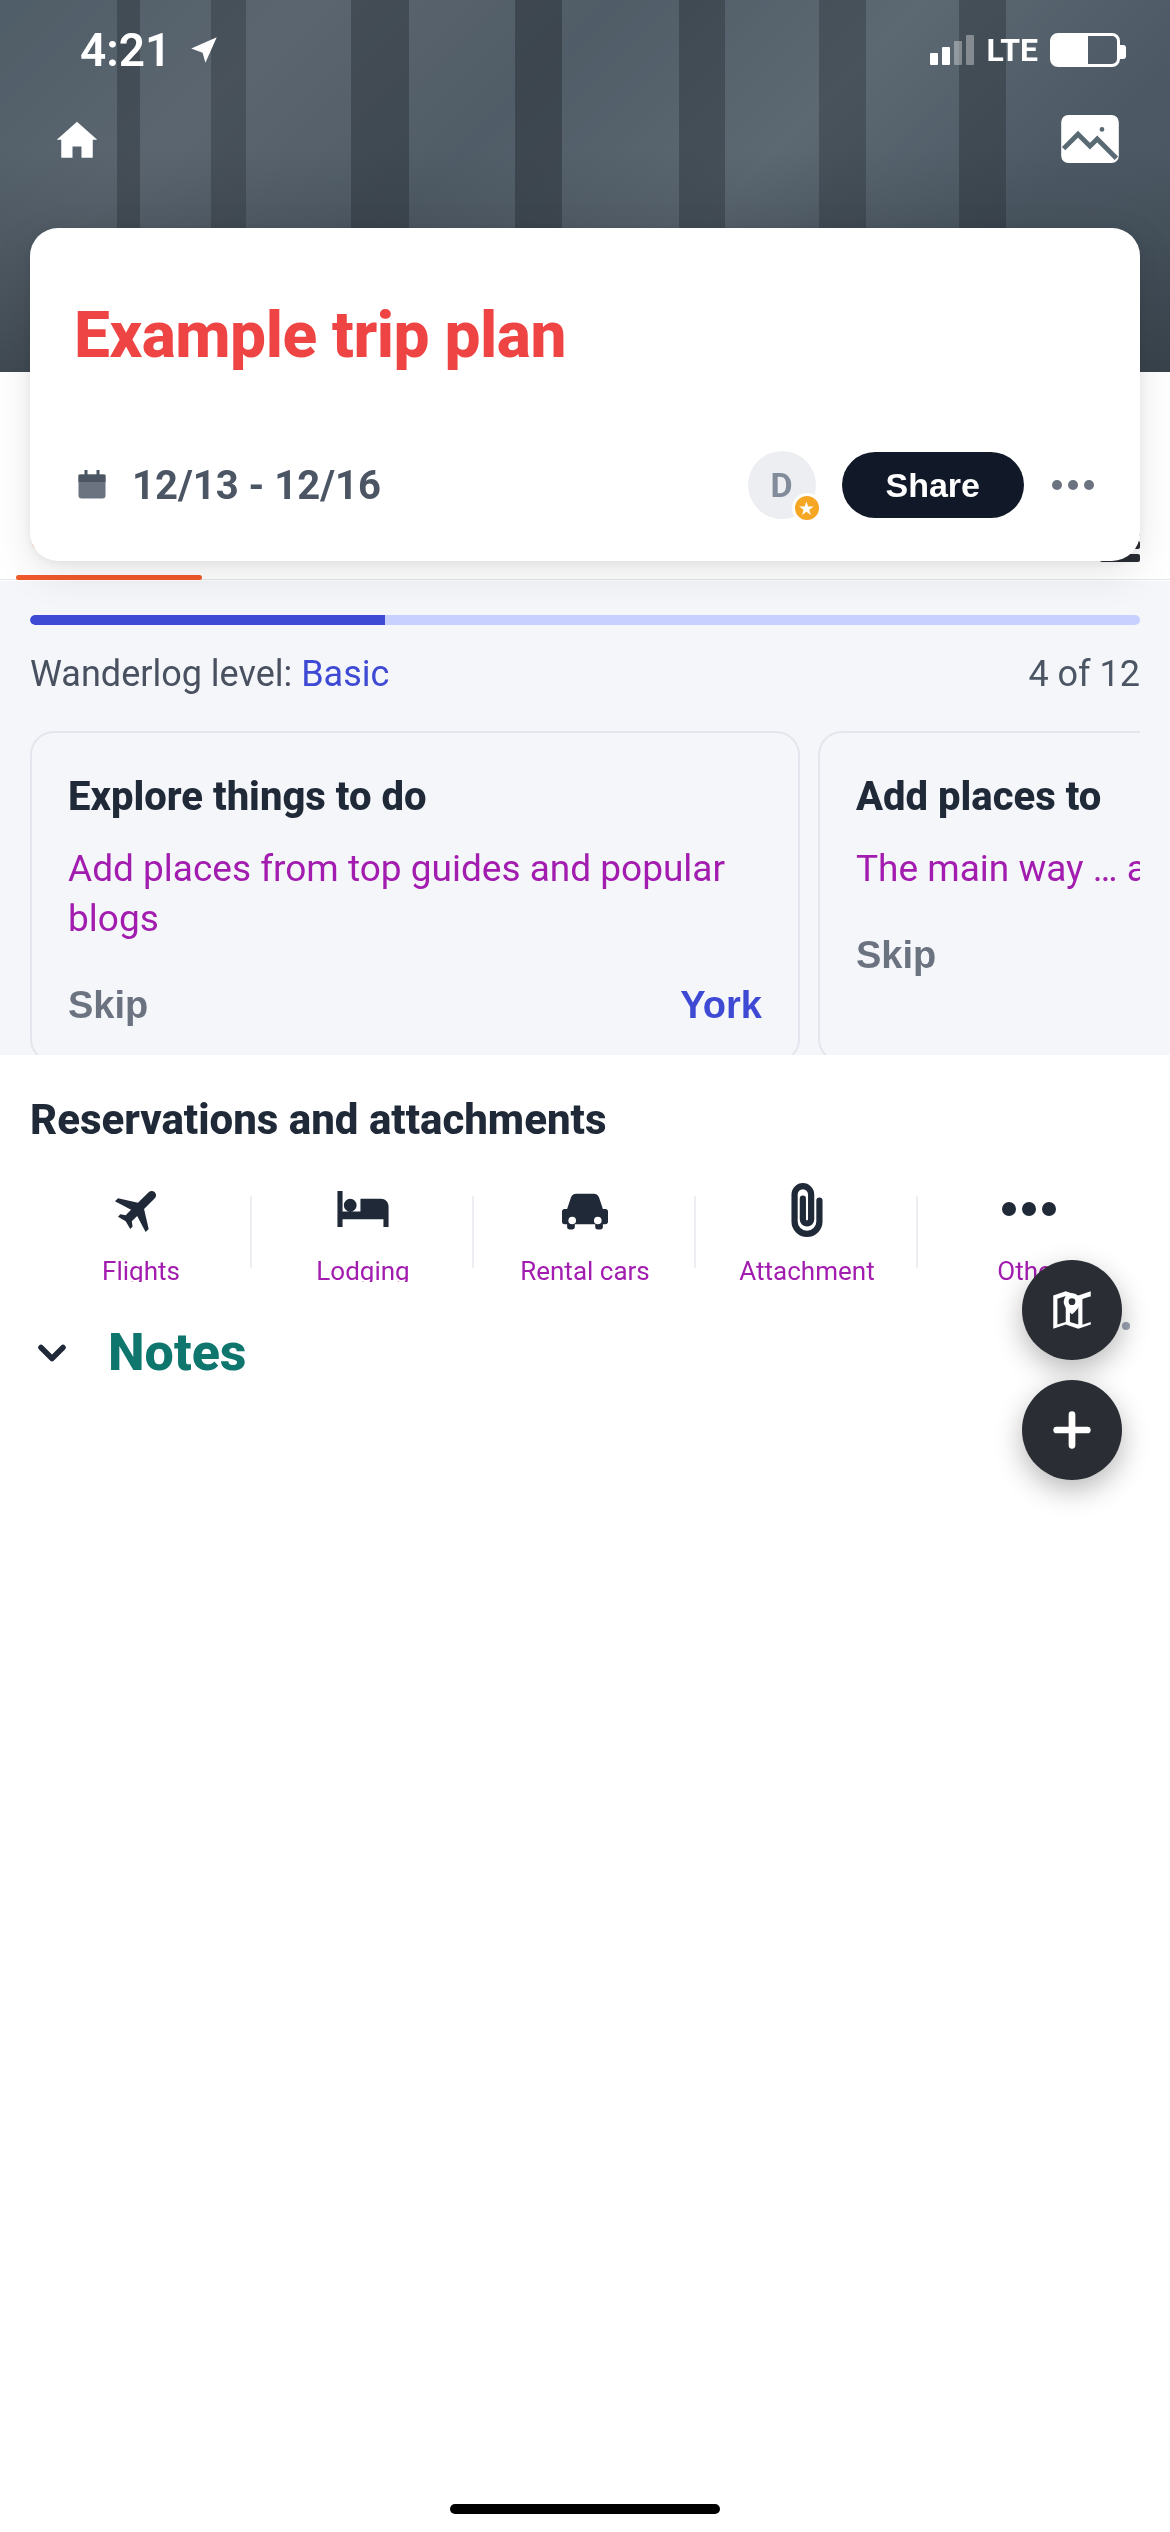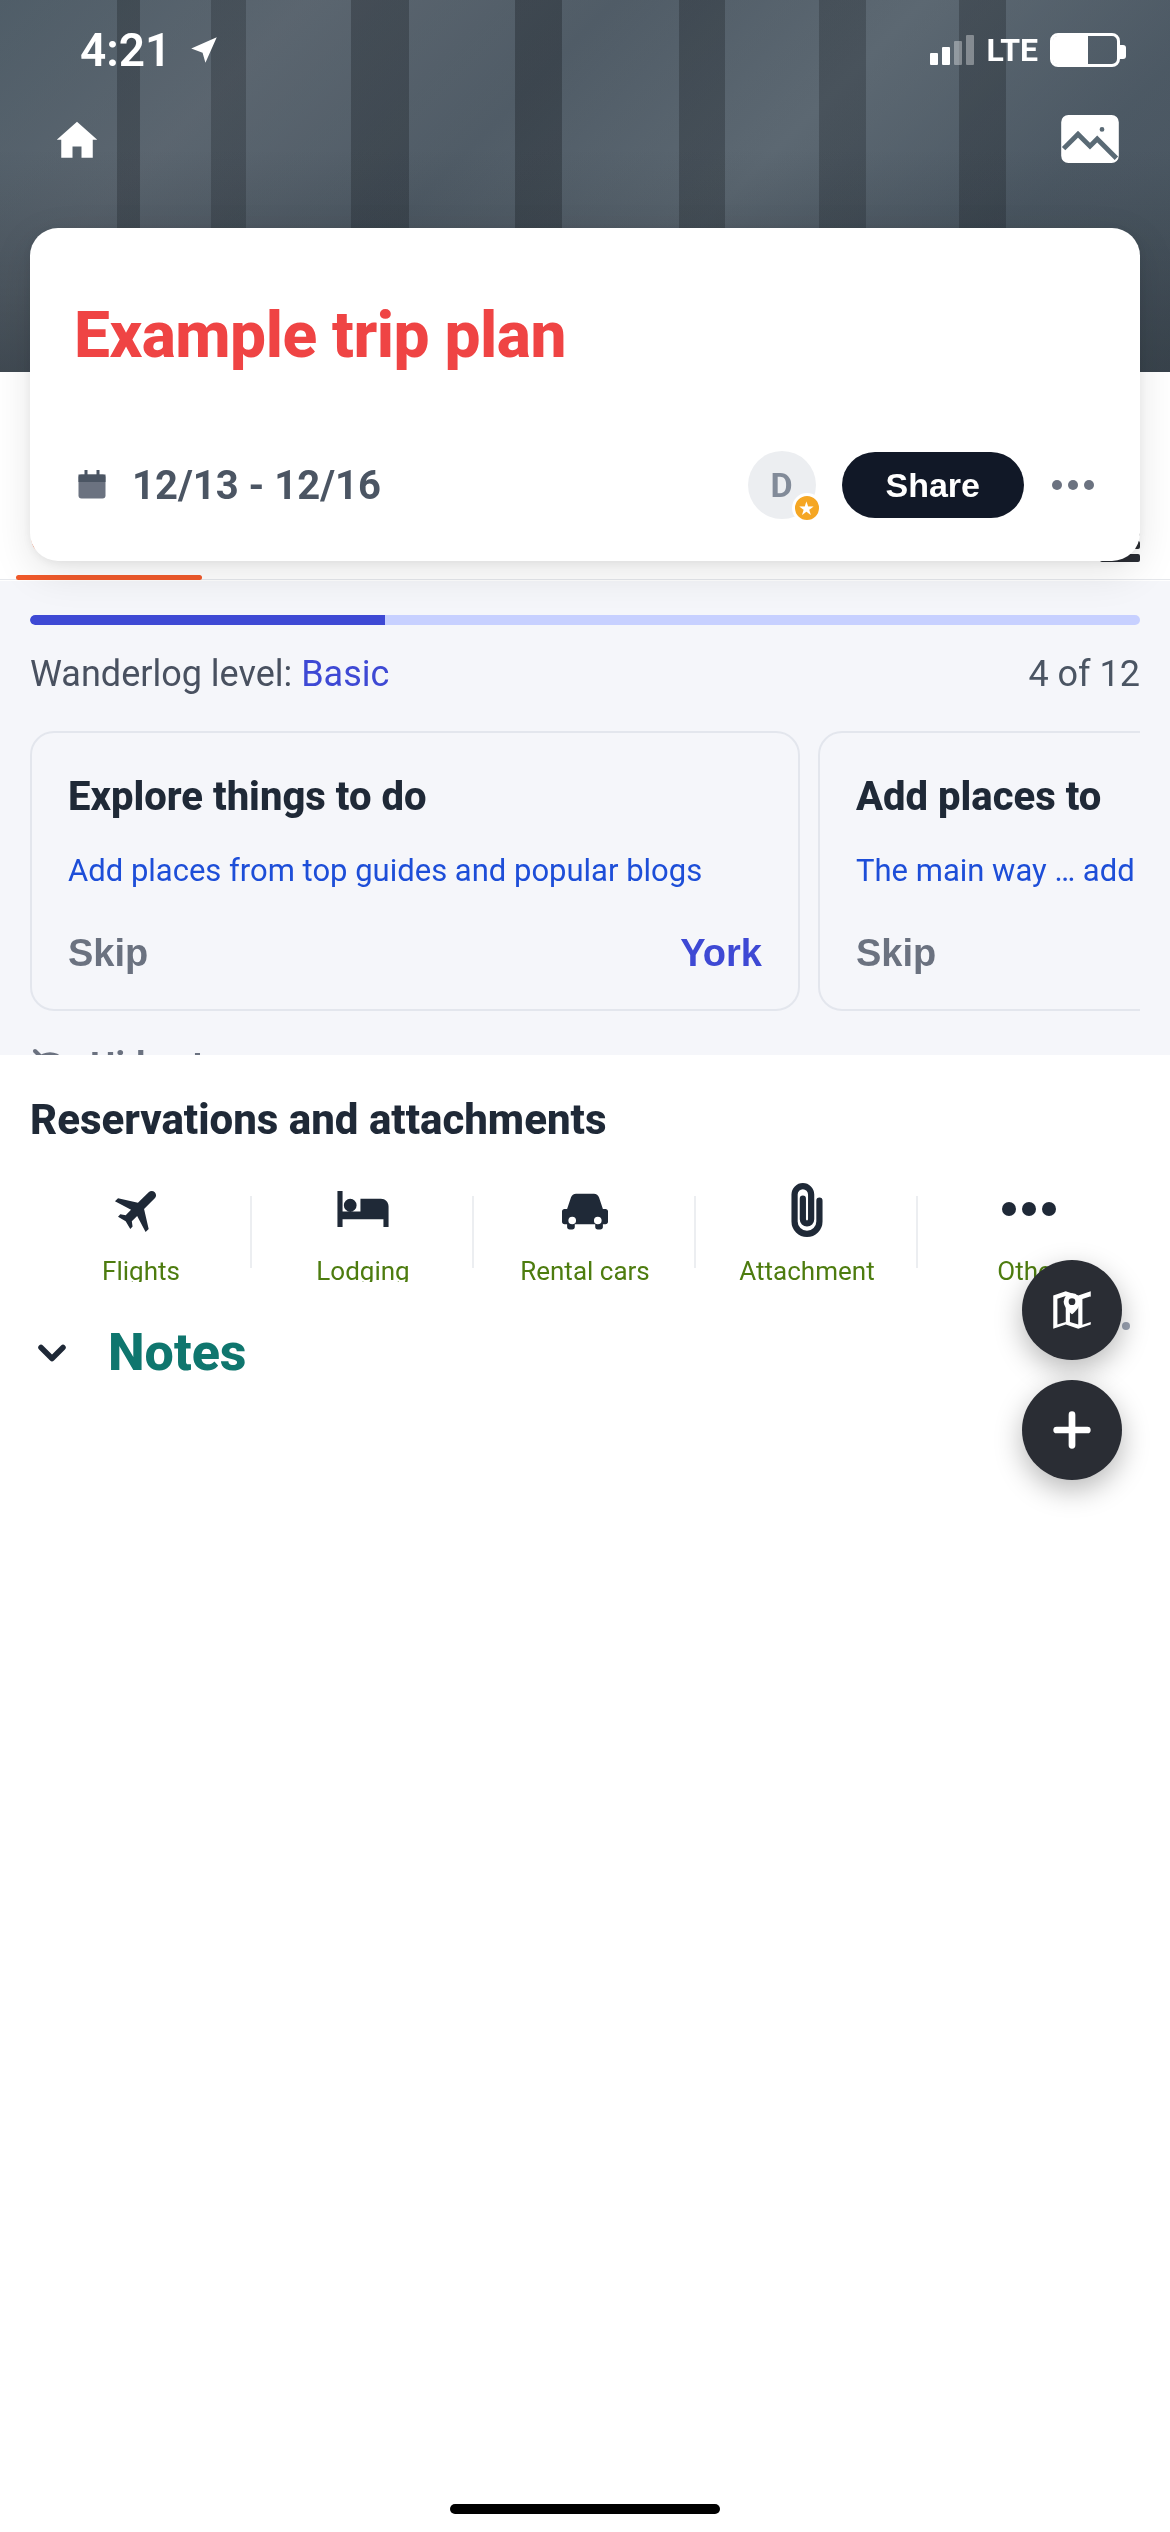--- a/index.html
+++ b/index.html
@@ -68,35 +68,35 @@
 .prog-bar { height:10px; border-radius:6px; background:#c7d0ff; position:relative; overflow:hidden; }
 .prog-bar > i { display:block; position:absolute; left:0; top:0; bottom:0; width:32%; background:#3e49d4; border-radius:6px 0 0 6px; }
 .prog-text { display:flex; justify-content:space-between; margin-top:28px; font-size:36px; color:#495160; }
 .prog-text a { color:#3e49d4; text-decoration:none; }
 .prog-text .right { color:#4b5563; }
 
 .cards-scroller { margin-top:36px; display:flex; gap:18px; overflow:hidden; }
 .tip-card { flex:0 0 770px; border:2px solid #e3e6ed; border-radius:24px; background:#f5f6fa; padding:40px 36px 34px 36px; }
 .tip-card.secondary { flex:0 0 600px; }
 .tip-title { font-size:40px; font-weight:800; color:#1f2937; }
-.tip-desc { font-size:31px; color:#1d4ed8; margin-top:30px; line-height:1.35; }
+.tip-desc { font-size:37px; color:#a21caf; margin-top:24px; line-height:1.35; }
 .tip-actions { display:flex; justify-content:space-between; margin-top:40px; }
 .tip-skip { color:#6b7280; font-size:38px; font-weight:700; background:none; border:none; }
 .tip-start { color:#3e49d4; font-size:38px; font-weight:800; background:none; border:none; }
 
 .hide-steps { display:flex; align-items:center; gap:20px; margin-top:34px; color:#6b7280; font-size:36px; font-weight:700; }
 
 
 .res-section { position:absolute; top:1055px; left:0; right:0; padding:40px 30px 34px 30px; background:#fff; border-bottom:14px solid #f1f2f6; }
 .res-title { font-size:42px; font-weight:800; color:#1f2937; }
 .res-row { display:flex; margin-top:34px; }
 .res-item { flex:1; display:flex; flex-direction:column; align-items:center; gap:16px; position:relative; }
 .res-item:not(:last-child)::after { content:""; position:absolute; right:0; top:18px; bottom:18px; width:2px; background:#eceef1; }
 .res-ico { height:62px; display:flex; align-items:center; justify-content:center; color:#1f2937; }
-.res-label { font-size:26px; color:#4d7c0f;text-align:right; }
+.res-label { font-size:26px; color:#a21caf;text-align:right; }
 
 
 .notes-section { position:absolute; top:1282px; left:0; right:0; padding:40px 30px; background:#fff; }
 .notes-header { display:flex; align-items:center; gap:34px; }
 .notes-title { font-size:52px; font-weight:800; color:#0f766e; }
 .notes-body { margin-top:50px; }
 .note-h { font-size:42px; font-weight:800; color:#1f2937; }
 .note-p { font-size:42px; color:#1f2937; line-height:1.35; margin-top:8px; }
 
 

